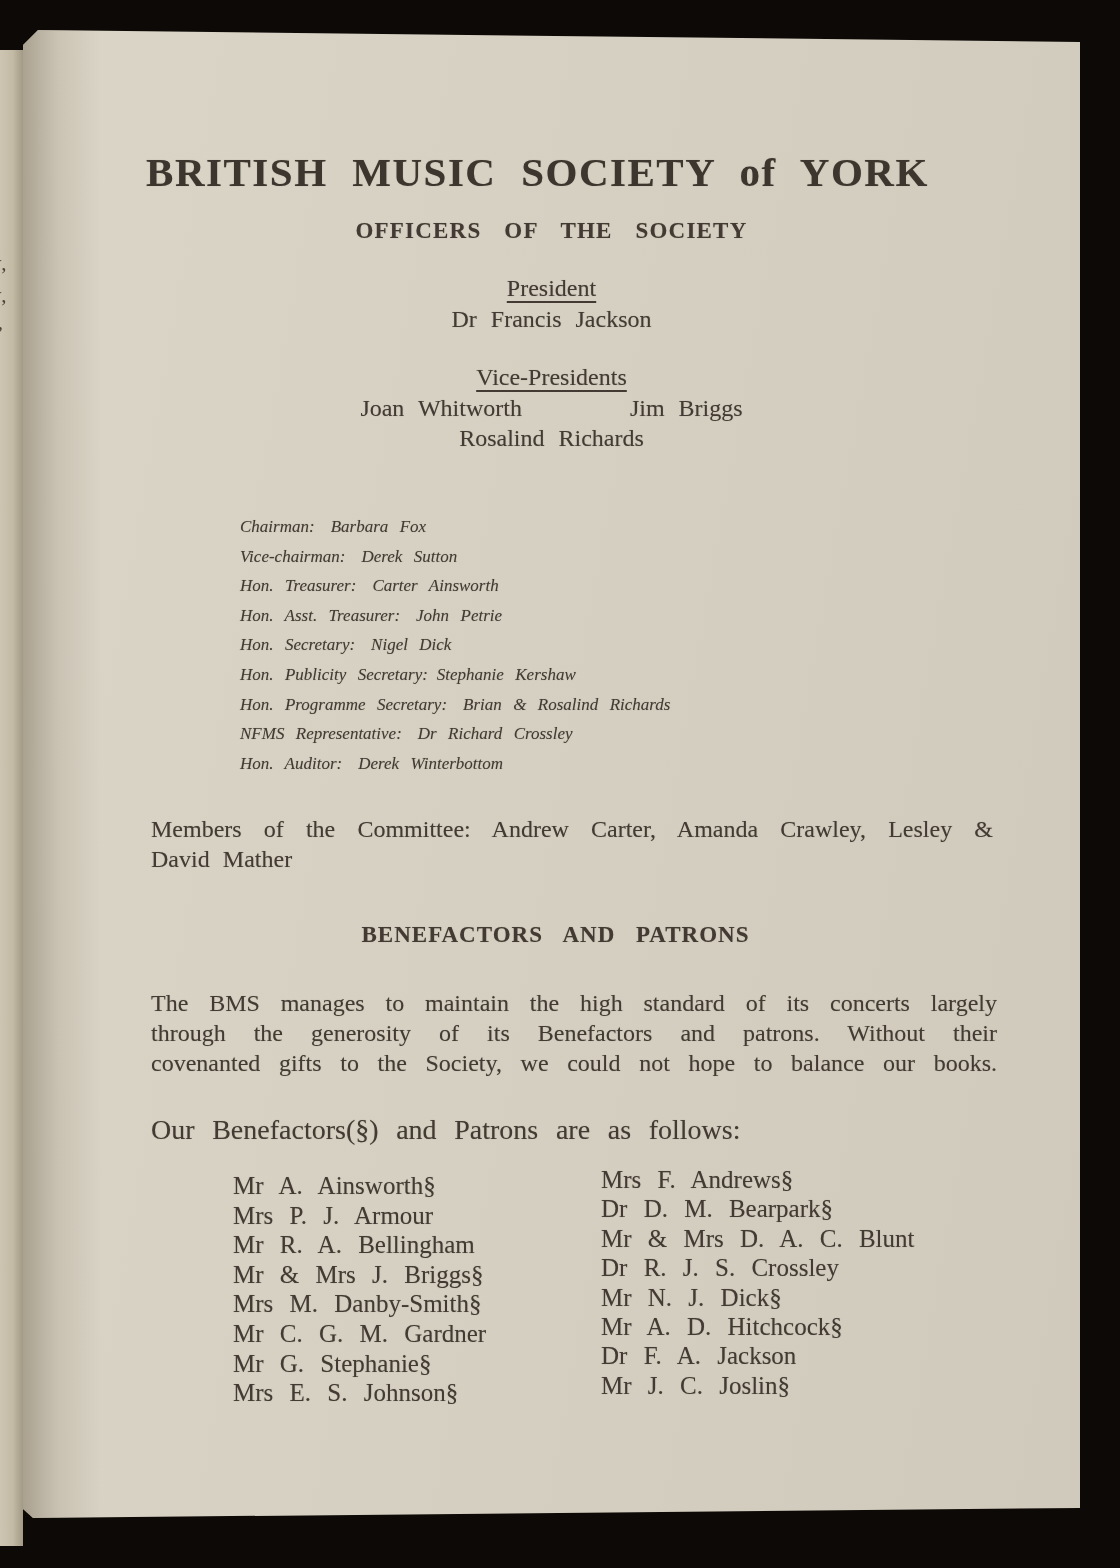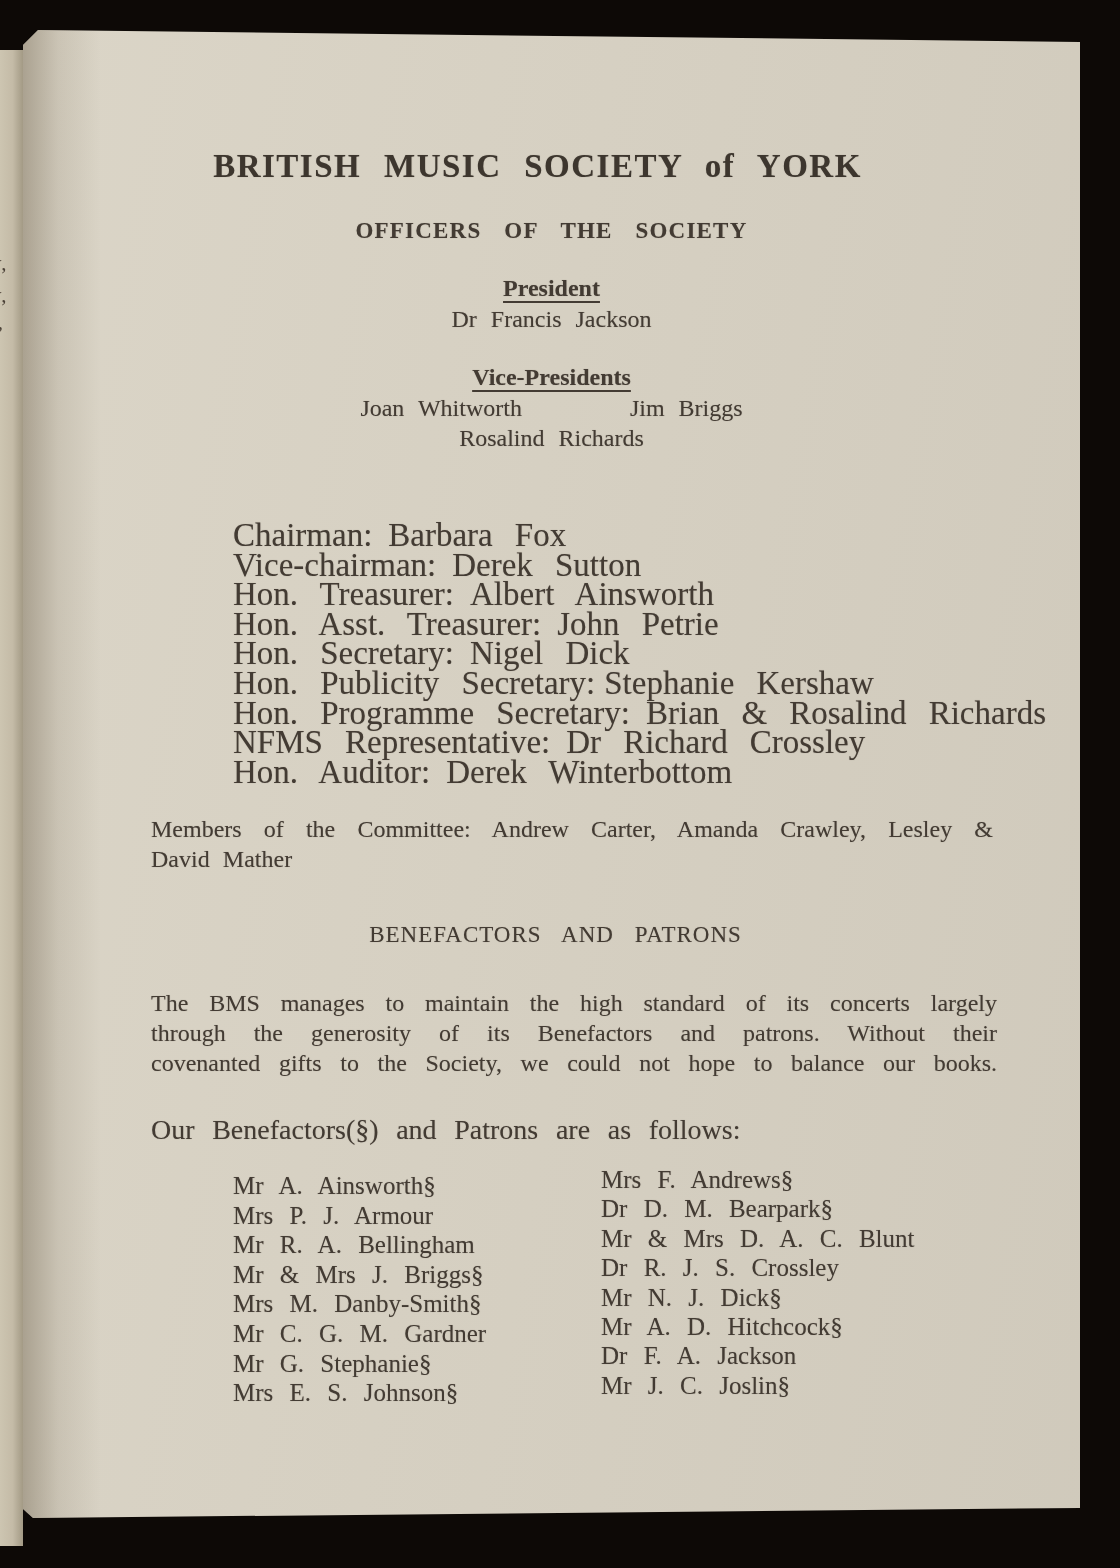--- a/index.html
+++ b/index.html
@@ -42,54 +42,53 @@
     content:"";position:absolute;left:0;top:0;bottom:0;width:78px;
     background:linear-gradient(to right, rgba(118,106,85,0.48), rgba(118,106,85,0.16) 45%, rgba(118,106,85,0) 100%);
     pointer-events:none;
   }
   .page *{text-shadow:0 0 1px rgba(67,59,51,0.35);}
 
   .abs{position:absolute;}
   .centered{left:0;right:0;text-align:center;}
 
   .title{
-    top:120px;font-size:33px;font-weight:bold;
+    top:120px;font-size:41px;font-weight:bold;
     letter-spacing:1.5px;word-spacing:13px;color:#3d362e;
     transform:translateX(-14px);
   }
   .officers-heading{
     top:190px;font-size:23px;font-weight:bold;
     letter-spacing:1.2px;word-spacing:16px;text-align:center;
   }
   .sub-heading{font-size:24px;word-spacing:8px;}
   .underlined{
     text-decoration:underline;
     text-decoration-thickness:2px;
     text-underline-offset:5px;
-    font-weight:bold;
   }
   .president-heading{top:247px;}
   .president-name{top:278px;}
   .vp-heading{top:336px;}
   .vp-row1{
     top:367px;left:0;right:0;
     display:flex;justify-content:center;gap:108px;
     font-size:24px;word-spacing:8px;text-align:right;
   }
   .vp-row2{top:397px;}
 
-  .officers-list{left:210px;top:489px;font-size:33px;word-spacing:0.42em;}
+  .officers-list{left:217px;top:489px;font-size:17px;word-spacing:0.42em;font-style:italic;}
   .officer-row{height:29.6px;white-space:nowrap;}
   .officer-name{margin-left:16px;}
 
   .committee{left:128px;top:786px;width:842px;font-size:24px;word-spacing:0.3em;line-height:30px;}
   .committee .just{text-align:justify;text-align-last:justify;}
 
   .bp-heading{
-    top:894px;font-size:23px;font-weight:normal;
+    top:894px;font-size:23px;font-weight:bold;
     letter-spacing:1px;word-spacing:14px;transform:translateX(4px);
   }
   .bp-para{left:128px;top:962px;width:846px;font-size:24px;word-spacing:0.25em;}
   .bp-para .line{height:30.2px;text-align:justify;text-align-last:justify;white-space:normal;overflow:visible;}
   .bp-intro{left:128px;top:1086px;font-size:28px;word-spacing:0.38em;white-space:nowrap;}
 
   .bp-col{font-size:25px;word-spacing:0.4em;}
   .bp-col .row{height:29.6px;white-space:nowrap;}
   .col-left{left:210px;top:1144px;}
   .col-right{left:578px;top:1138px;}
@@ -120,21 +119,21 @@
   </div>
   <div class="abs vp-row1">
     <span>Joan Whitworth</span>
     <span>Jim Briggs</span>
   </div>
   <div class="abs centered sub-heading vp-row2">Rosalind Richards</div>
 
   <div class="abs officers-list">
     <div class="officer-row"><span>Chairman:</span><span class="officer-name">Barbara Fox</span></div>
     <div class="officer-row"><span>Vice-chairman:</span><span class="officer-name">Derek Sutton</span></div>
-    <div class="officer-row"><span>Hon. Treasurer:</span><span class="officer-name">Albert Ainsworth</span></div>
+    <div class="officer-row"><span>Hon. Treasurer:</span><span class="officer-name">Carter Ainsworth</span></div>
     <div class="officer-row"><span>Hon. Asst. Treasurer:</span><span class="officer-name">John Petrie</span></div>
     <div class="officer-row"><span>Hon. Secretary:</span><span class="officer-name">Nigel Dick</span></div>
     <div class="officer-row"><span>Hon. Publicity Secretary:</span><span class="officer-name" style="margin-left:9px">Stephanie Kershaw</span></div>
     <div class="officer-row"><span>Hon. Programme Secretary:</span><span class="officer-name">Brian &amp; Rosalind Richards</span></div>
     <div class="officer-row"><span>NFMS Representative:</span><span class="officer-name">Dr Richard Crossley</span></div>
     <div class="officer-row"><span>Hon. Auditor:</span><span class="officer-name">Derek Winterbottom</span></div>
   </div>
 
   <div class="abs committee">
     <div class="just">Members of the Committee: Andrew Carter, Amanda Crawley, Lesley &amp;</div>

